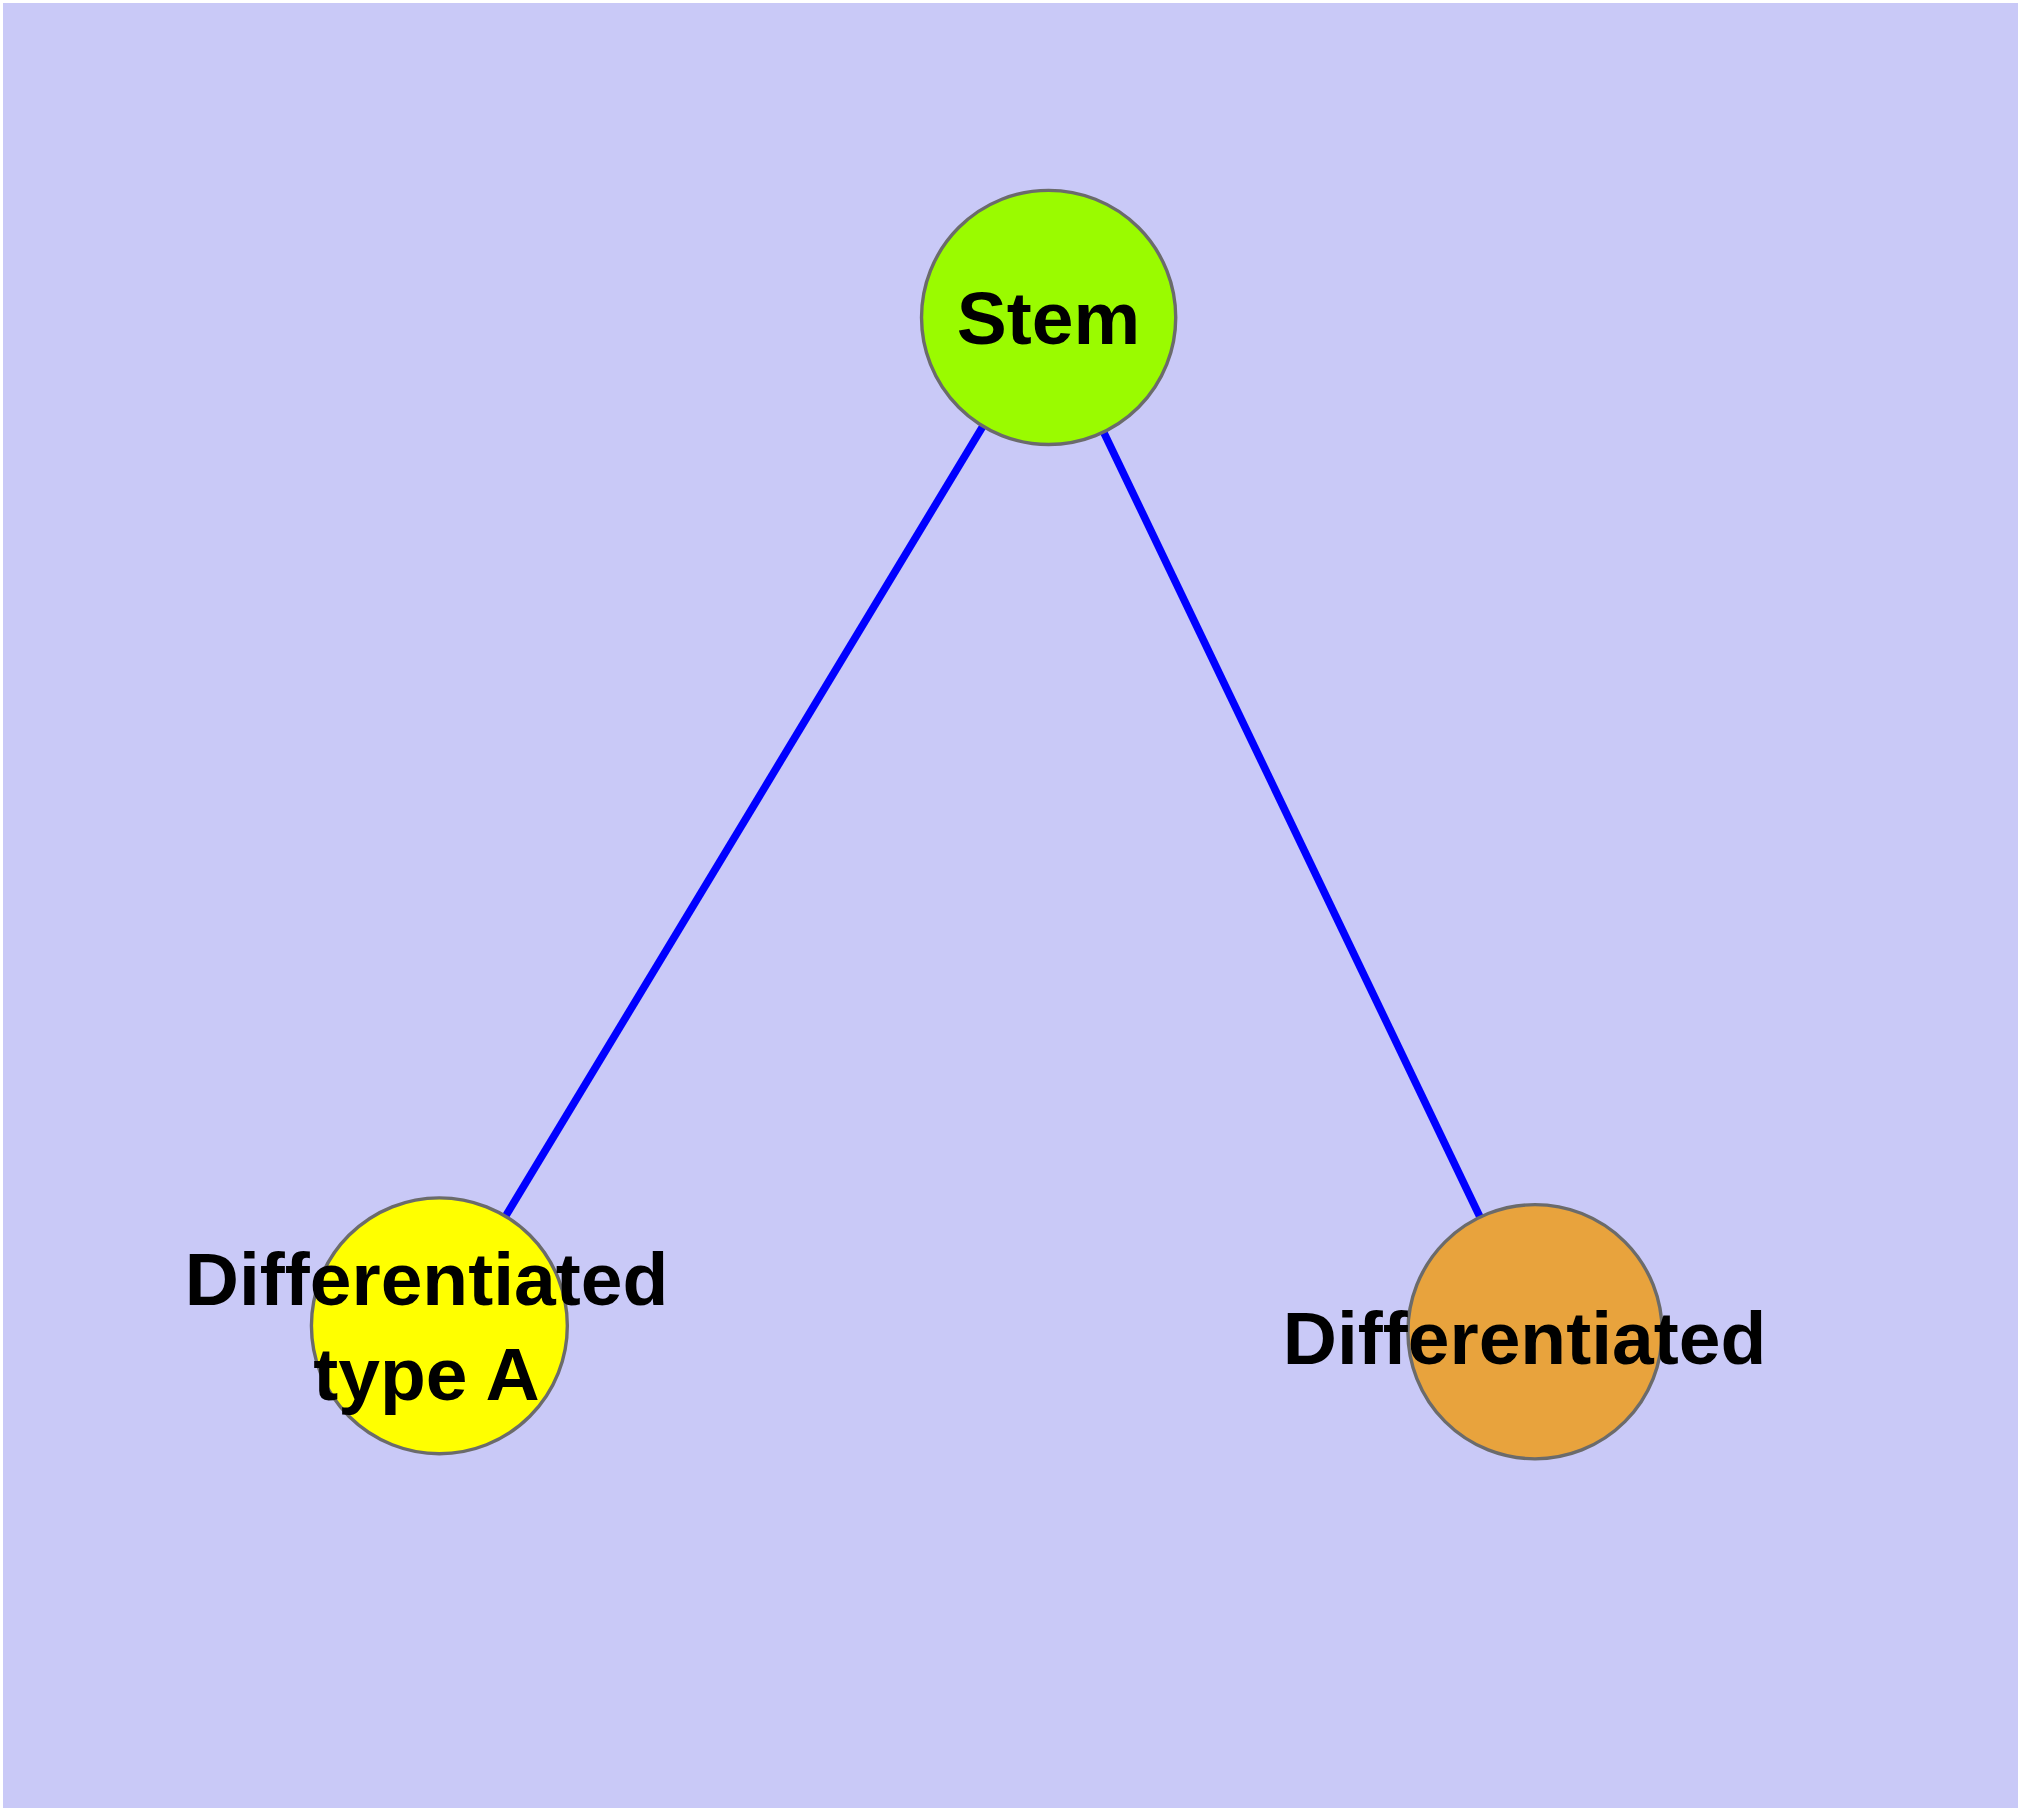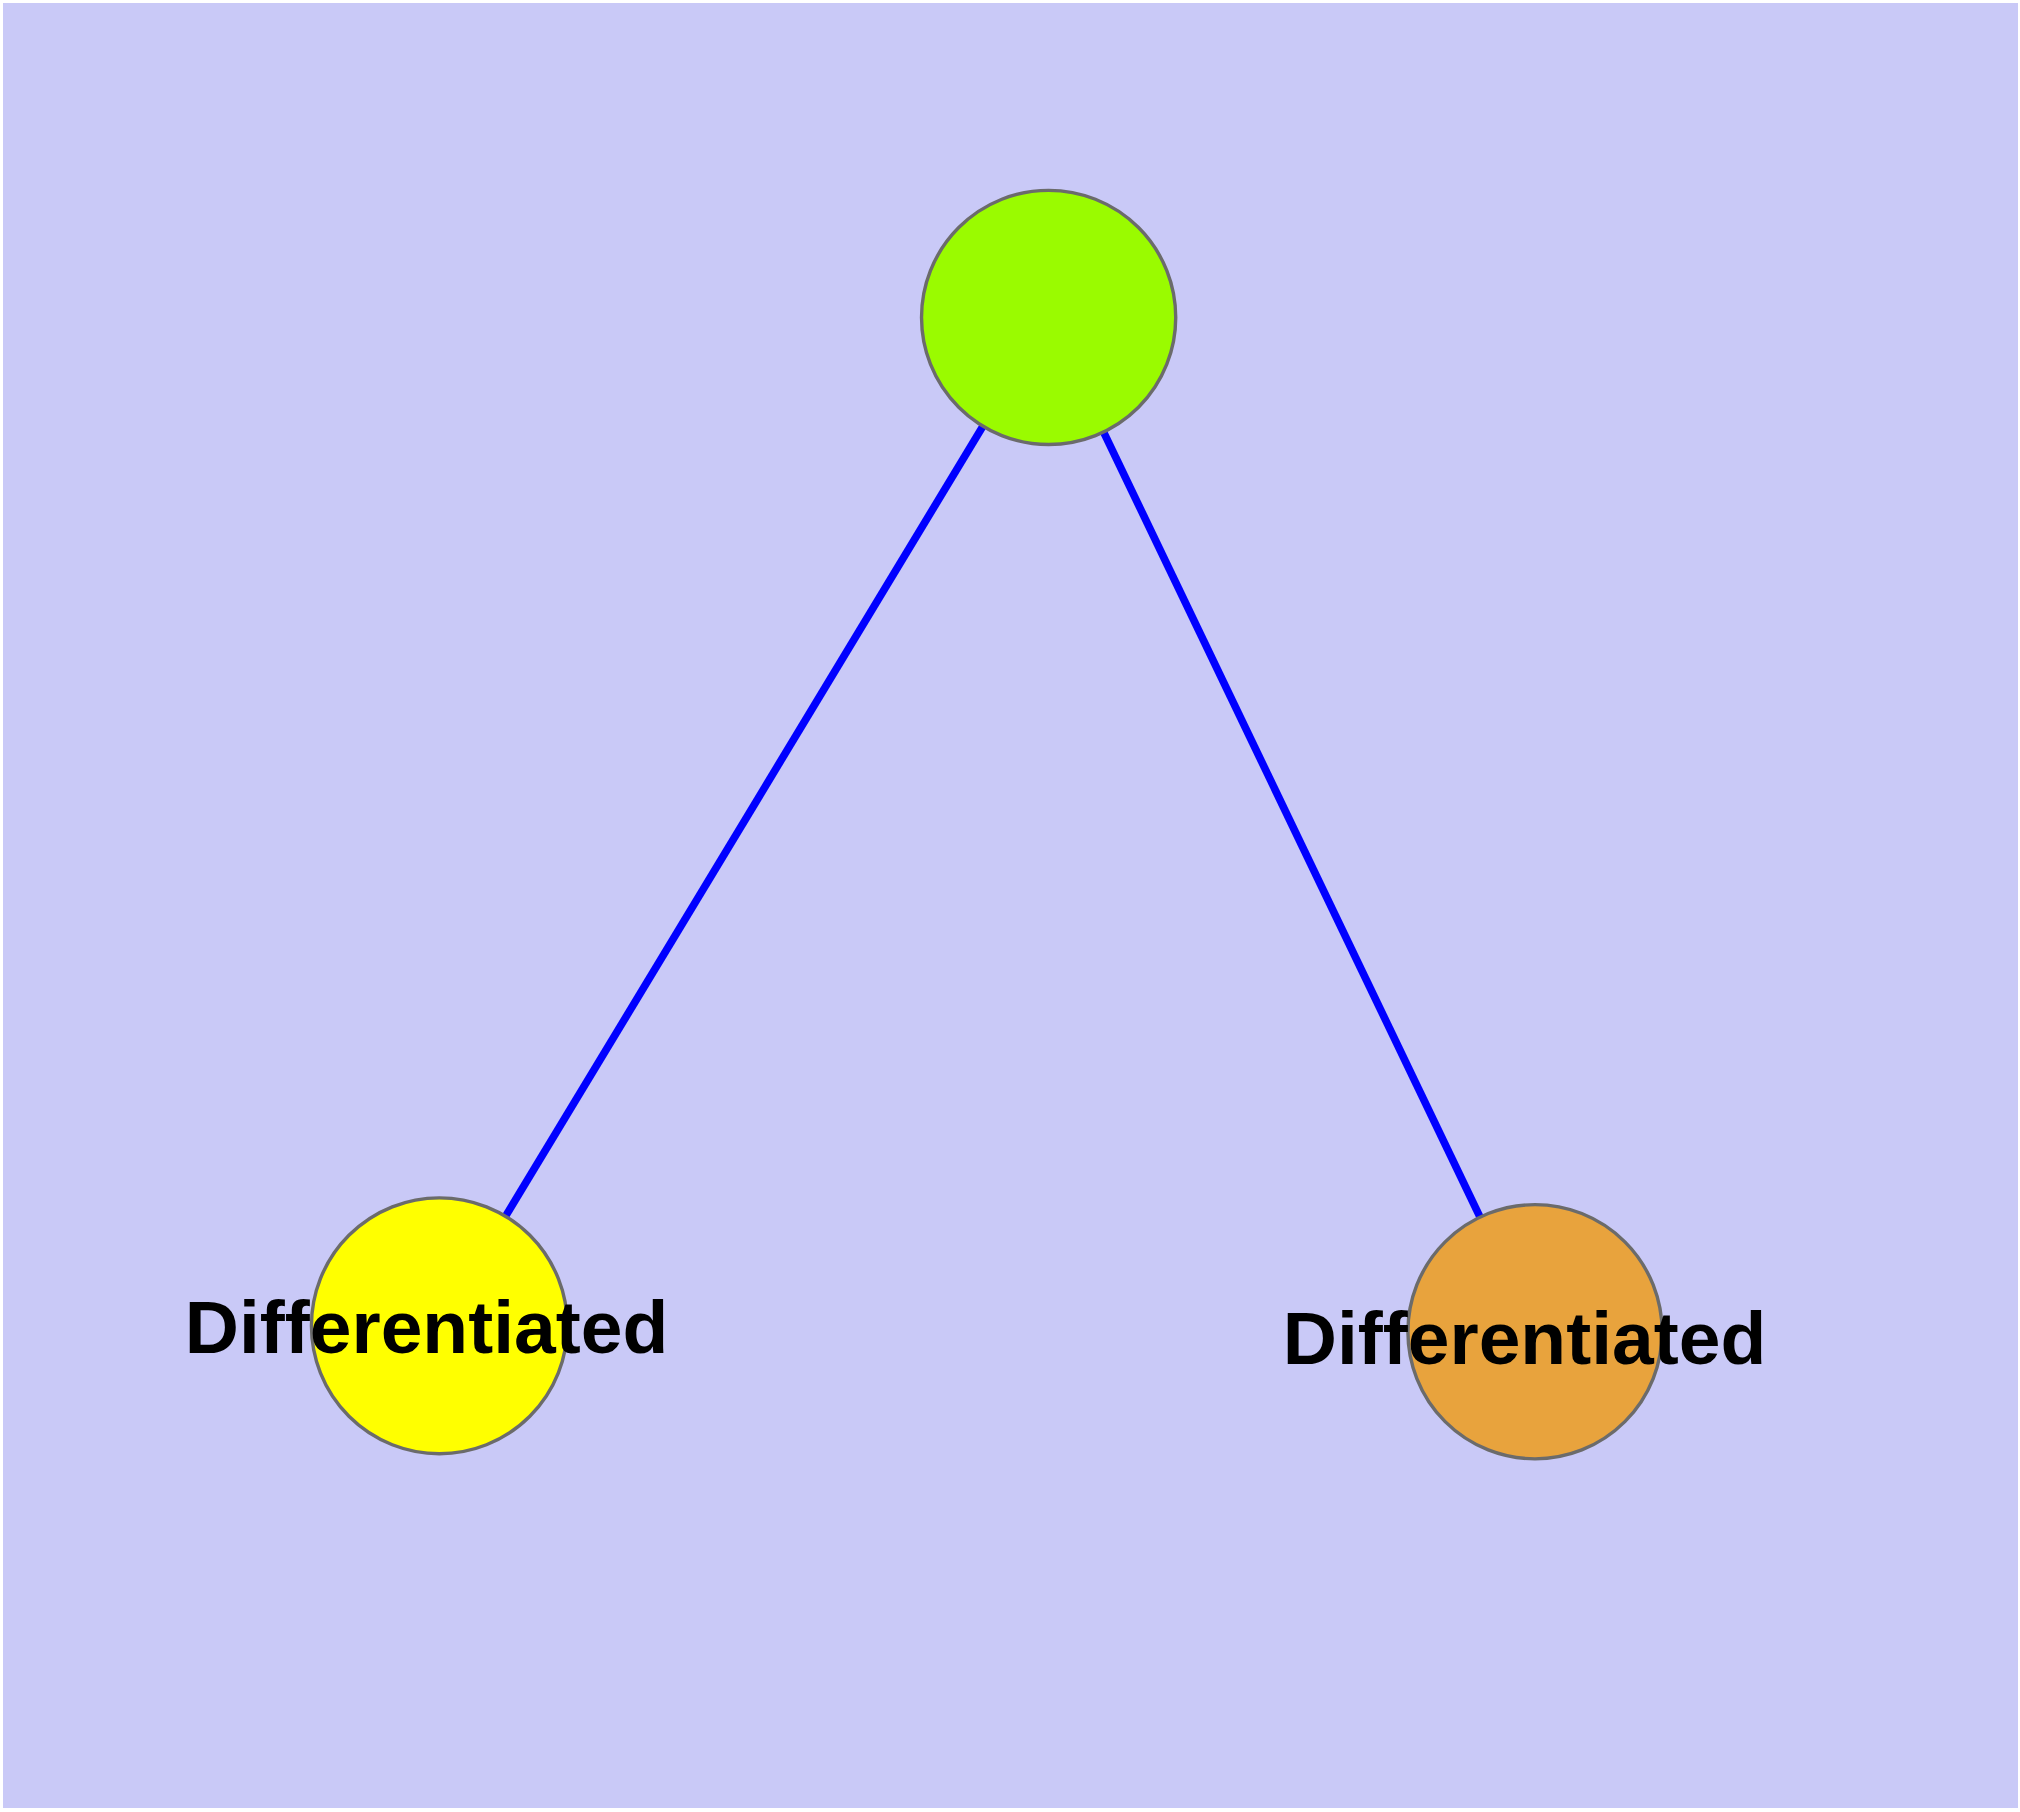--- a/index.html
+++ b/index.html
@@ -64,23 +64,27 @@
 
     <svg class="graph-svg" viewBox="0 0 2378 2130" xmlns="http://www.w3.org/2000/svg">
       <line class="edge" x1="1234" y1="371" x2="515" y2="1561" stroke="#0000FF"></line>
       <line class="edge" x1="1234" y1="371" x2="1808" y2="1568" stroke="#0000FF"></line>
 
       <circle class="node-circle" cx="1234" cy="371" r="150" fill="#9AFB00"></circle>
       <circle class="node-circle" cx="515" cy="1561" r="151" fill="#FFFF00"></circle>
       <circle class="node-circle" cx="1808" cy="1568" r="150" fill="#E8A33D"></circle>
     </svg>
 
+    <div class="node-label" style="left:1046px; top:315px;">
+      <span class="label-line">Stem</span>
+    </div>
 
     <div class="node-label" style="left:424px; top:1324px;">
       <span class="label-line">Differentiated</span>
+      <span class="label-line">type A</span>
     </div>
 
     <div class="node-label" style="left:1522px; top:1335px;">
       <span class="label-line">Differentiated</span>
     </div>
 
   </div>
 </div>
 
 

